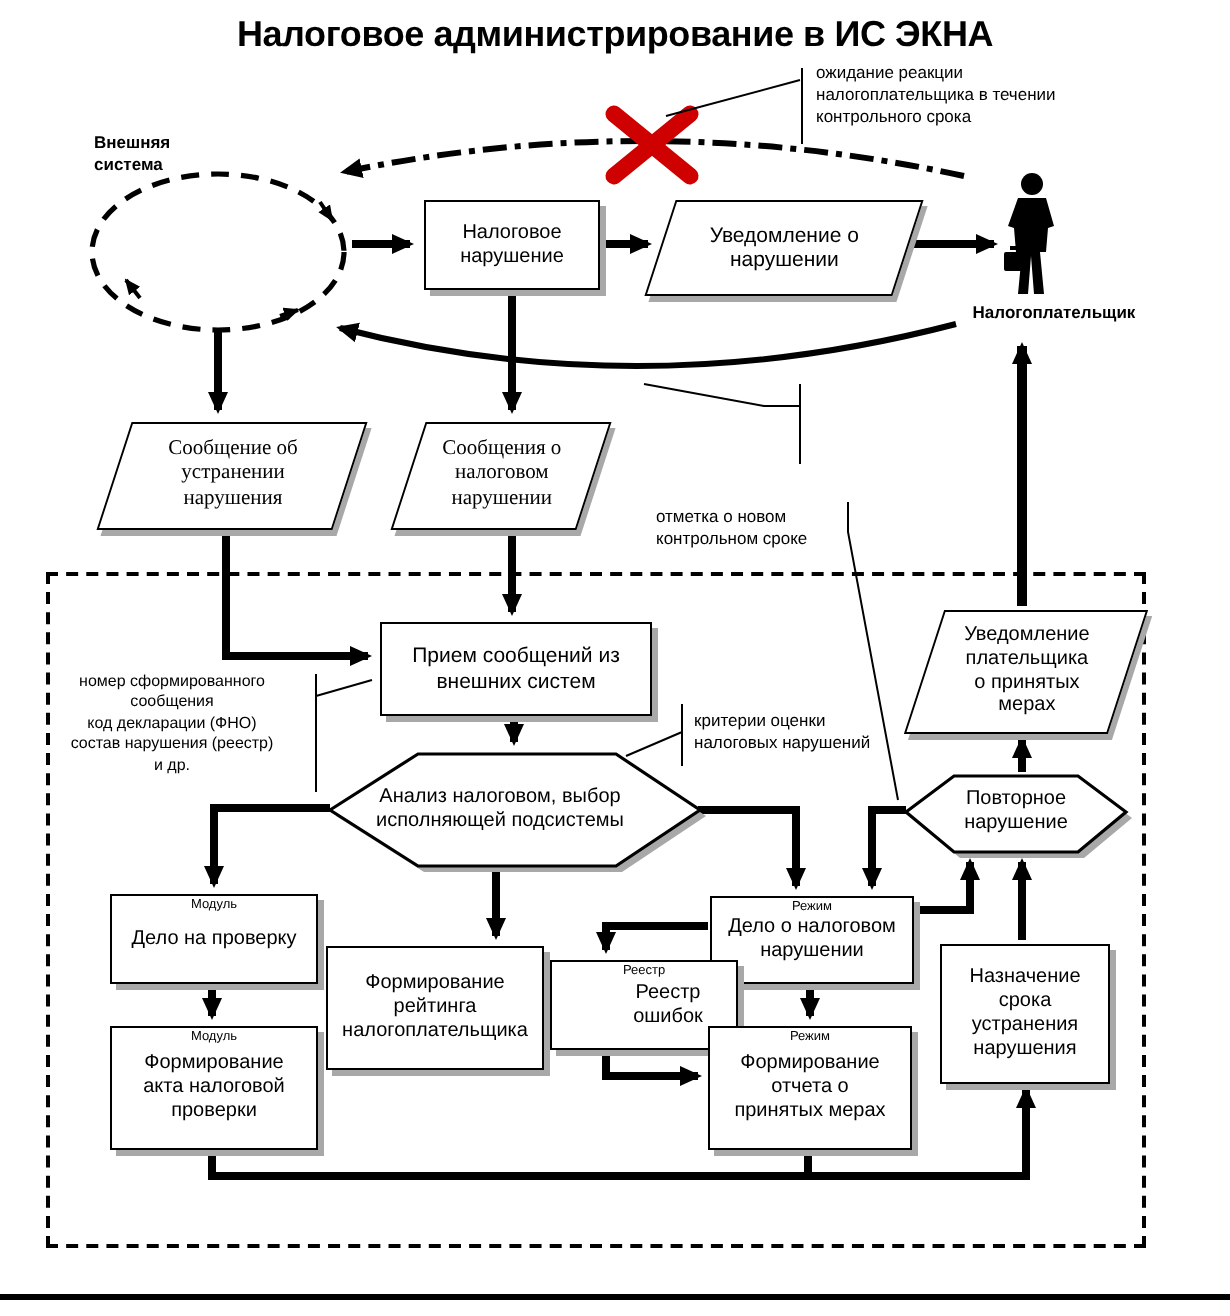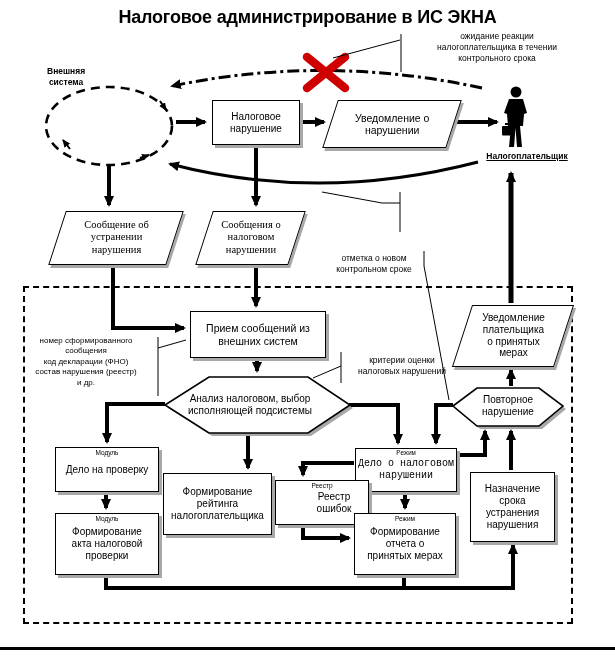--- a/index.html
+++ b/index.html
@@ -11,21 +11,21 @@
         display:flex;align-items:center;justify-content:center;text-align:center;
         font-size:10px;line-height:1.18;z-index:3;}
   .node .lbl{white-space:pre-line;}
   .tagged{flex-direction:column;justify-content:center;}
   .tag{position:absolute;top:2px;left:0;width:100%;text-align:center;font-size:6.5px;line-height:1;}
   .pgram{transform:skewX(-18deg);}
   .pgram .lbl{transform:skewX(18deg);}
   .serif{font-family:"Liberation Serif",serif;font-size:10.5px;}
   .hextext{position:absolute;display:flex;align-items:center;justify-content:center;text-align:center;
            font-size:10px;line-height:1.2;z-index:3;background:transparent;}
-  .ann{position:absolute;font-size:8.5px;line-height:1.3;white-space:pre-line;z-index:3;text-align:center;}
+  .ann{position:absolute;font-size:8.5px;line-height:1.3;white-space:pre-line;z-index:3;}
   .boundary{position:absolute;left:23px;top:286px;width:546px;height:334px;border:2px dashed #000;z-index:1;}
   .pagerule{position:absolute;left:0;top:647px;width:615px;height:2.5px;background:#000;z-index:3;}
   svg.layer{position:absolute;left:0;top:0;z-index:2;}
   .elltext{position:absolute;left:58px;top:103px;width:102px;height:48px;display:flex;align-items:center;
            justify-content:center;text-align:center;z-index:3;white-space:pre-line;}
   .bold{font-weight:bold;}
 </style>
 </head>
 <body>
 
@@ -169,21 +169,21 @@
 налогоплательщика</span>
   </div>
 
   <div class="node tagged" style="left:55px;top:513px;width:102px;height:60px;">
     <span class="tag">Модуль</span>
     <span class="lbl">Формирование
 акта налоговой
 проверки</span>
   </div>
 
-  <div class="node tagged" style="left:355px;top:448px;width:100px;height:42px;font-family:Liberation Mono, monospace;">
+  <div class="node tagged" style="left:355px;top:448px;width:100px;height:42px;">
     <span class="tag">Режим</span>
     <span class="lbl">Дело о налоговом
 нарушении</span>
   </div>
 
   <div class="node tagged" style="left:275px;top:480px;width:68px;height:43px;padding-left:24px;">
     <span class="tag">Реестр</span>
     <span class="lbl">Реестр
 ошибок</span>
   </div>
@@ -197,21 +197,21 @@
 
   <div class="node" style="left:470px;top:472px;width:83px;height:68px;">
     <span class="lbl">Назначение
 срока
 устранения
 нарушения</span>
   </div>
 
   <div class="ann bold" style="left:47px;top:66px;font-size:8.5px;">Внешняя
 система</div>
-  <div class="ann bold" style="left:467px;top:151px;width:120px;text-align:center;font-size:8.5px;text-decoration:underline;">Налогоплательщик</div>
+  <div class="ann bold" style="left:467px;top:151px;width:120px;text-align:center;font-size:8.5px;">Налогоплательщик</div>
 
   <div class="ann" style="left:408px;top:31px;width:178px;">ожидание реакции
 налогоплательщика в течении
 контрольного срока</div>
   <div class="ann" style="left:328px;top:253px;width:92px;">отметка о новом
 контрольном сроке</div>
   <div class="ann" style="left:26px;top:336px;width:120px;text-align:center;font-size:8px;">номер сформированного
 сообщения
 код декларации (ФНО)
 состав нарушения (реестр)

